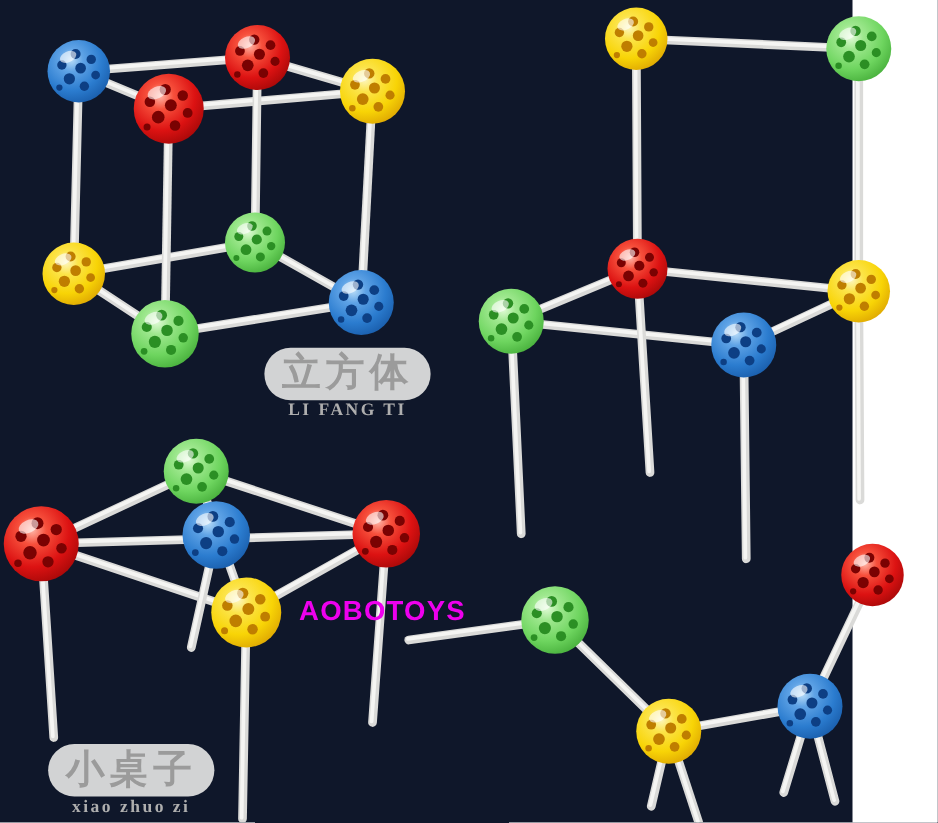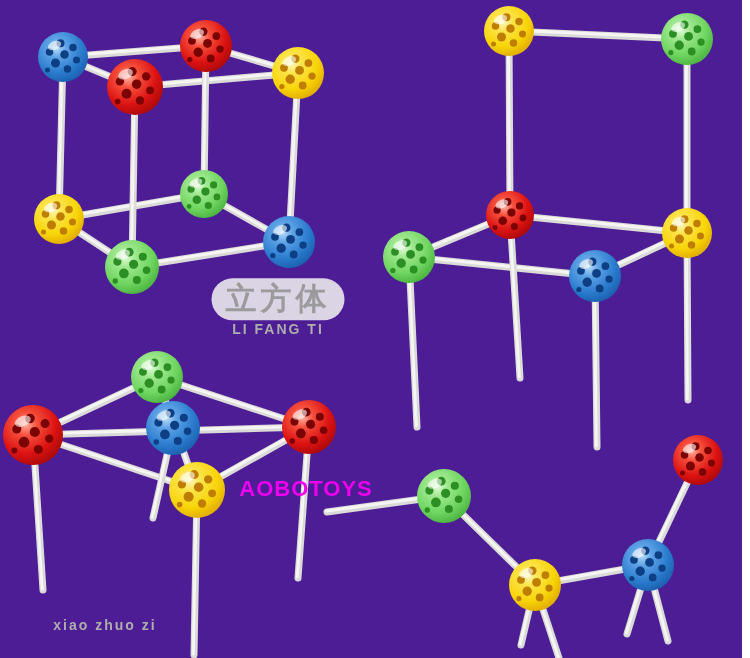--- a/index.html
+++ b/index.html
@@ -1,26 +1,26 @@
 <!DOCTYPE html>
 <html><head>
 <meta charset="utf-8">
 <style>
   html,body{margin:0;padding:0;background:#ffffff;}
   body{width:750px;height:658px;overflow:hidden;font-family:"Liberation Sans",sans-serif;}
-  .stage{position:relative;width:742px;height:658px;background:#4c1d95;}
+  .stage{position:relative;width:682px;height:658px;background:#0f172a;}
   .stage svg{position:absolute;left:0;top:0;}
   .photo-label{position:absolute;transform:translate(-50%,-50%);text-align:center;white-space:nowrap;}
   .photo-label .zh{
     font-family:"DejaVu Serif",serif;
     font-size:31px;font-weight:bold;color:#9b9b9b;letter-spacing:4px;
     background:rgba(244,244,242,0.85);border-radius:22px;padding:3px 14px;line-height:1.15;
   }
   .photo-label .py{
-    font-family:Liberation Sans, sans-serif;
+    font-family:Liberation Serif, serif;
     font-size:14px;font-weight:bold;color:#aeaeae;letter-spacing:2px;margin-top:1px;line-height:1.2;
   }
   .watermark{
     position:absolute;transform:translate(-50%,-50%);
     font-family:"Liberation Sans",sans-serif;font-size:22px;font-weight:bold;
     letter-spacing:1px;white-space:nowrap;
   }
 </style>
 </head>
 <body>
@@ -375,17 +375,18 @@
       </g>
     </svg>
 
   <div class="photo-label" style="left: 278px; top: 308px;">
     <div class="zh">立方体</div>
     <div class="py">LI FANG TI</div>
   </div>
 
 
   <div class="photo-label" style="left: 105px; top: 625px;">
+    <div class="zh">小桌子</div>
     <div class="py">xiao zhuo zi</div>
   </div>
 
   <div class="watermark" style="left: 306px; top: 489px; color: rgb(238, 0, 238); text-align: right;">AOBOTOYS</div>
 </div>
 
 </body></html>

